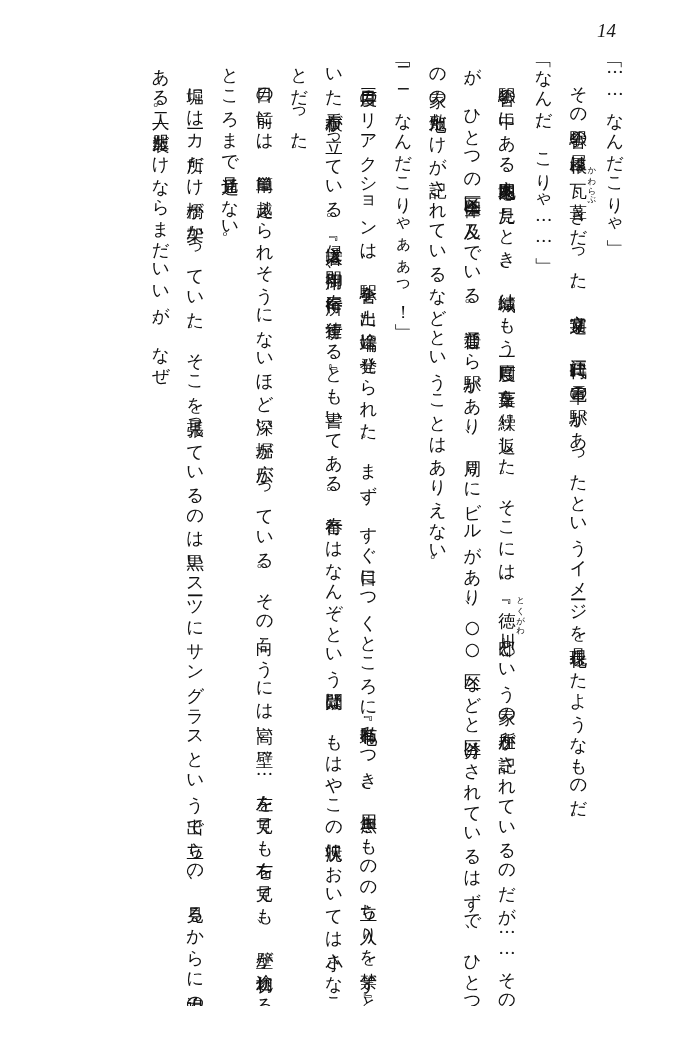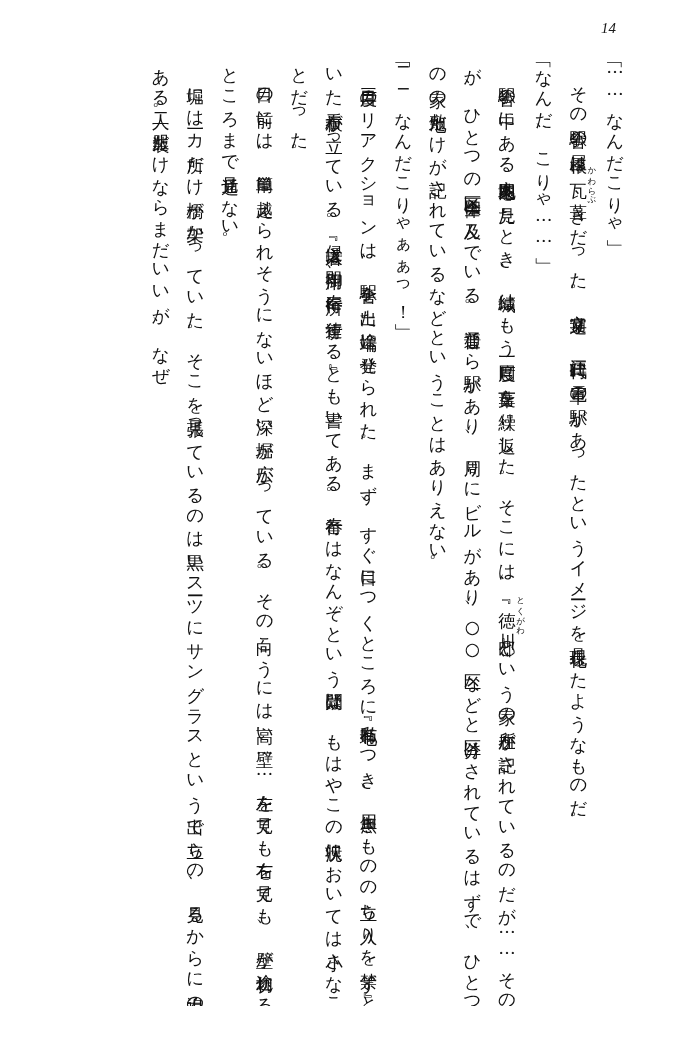--- a/index.html
+++ b/index.html
@@ -14,21 +14,21 @@
     position: relative;
     width: 676px;
     height: 1050px;
     background: #ffffff;
     overflow: hidden;
   }
   #page-number {
     position: absolute;
     top: 20px;
     right: 60px;
-    font-size: 15px;
+    font-size: 19px;
     font-style: italic;
     color: #1a1a1a;
     font-family: "Liberation Serif", "DejaVu Serif", serif;
   }
   
   #body-text {
     position: absolute;
     top: 56px;
     right: 44px;
     left: 44px;

